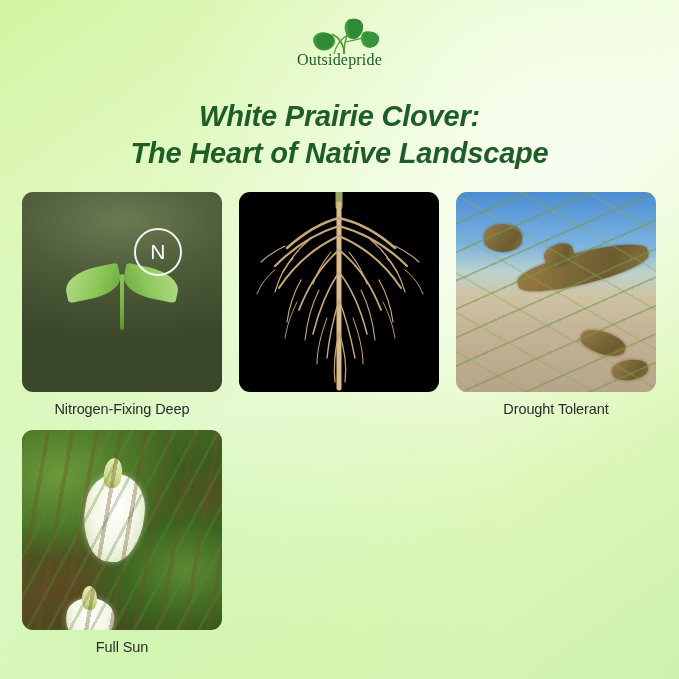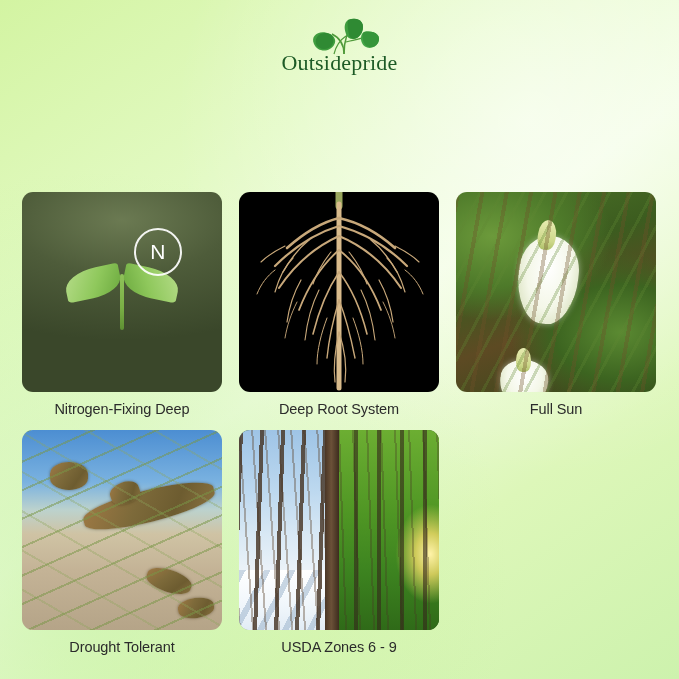--- a/index.html
+++ b/index.html
@@ -35,21 +35,21 @@
     align-items: center;
   }
   .logo-mark {
     height: 42px;
     width: 92px;
     margin-bottom: -4px;
     display: block;
   }
   .logo-word {
     font-family: "Liberation Serif", serif;
-    font-size: 22px;
+    font-size: 16px;
     letter-spacing: 0.2px;
     color: #1d5b26;
     line-height: 1;
   }
 
   
   .heading {
     position: absolute;
     top: 98px;
     left: 0;
@@ -323,20 +323,24 @@
       <path d="M54 6 C64 2 72 8 68 18 C64 27 56 26 55 21 C54 15 53 10 54 6 Z" fill="#2f8a33"></path>
       <path d="M70 18 C80 16 88 21 84 29 C80 36 70 35 68 29 C66 24 67 20 70 18 Z" fill="#45a648"></path>
       <path d="M70 18 C80 16 88 21 84 29 C80 35 72 34 70 29 C68 24 68 20 70 18 Z" fill="#36953a"></path>
       <path d="M36 20 C26 15 16 21 20 30 C24 39 36 38 40 31 C43 26 40 22 36 20 Z" fill="#3f9e3f"></path>
       <path d="M36 20 C28 17 20 22 22 30 C25 37 35 36 38 31 C41 26 39 22 36 20 Z" fill="#2f8a33"></path>
       <path d="M52 22 C46 26 42 32 40 40" stroke="#4f9a3a" stroke-width="1.2" fill="none"></path>
     </svg>
     <div class="logo-word">Outsidepride</div>
   </div>
 
+  <div class="heading">
+    <span class="line">White Prairie Clover:</span>
+    <span class="line">The Heart of Native Landscape</span>
+  </div>
 
   <div class="grid">
 
 
     <div class="cell">
       <div class="thumb ph-seedling">
         <div class="soil"></div>
         <div class="stem"></div>
         <div class="leaf-l"></div>
         <div class="leaf-r"></div>
@@ -379,49 +383,38 @@
             <path d="M166 78 C174 84 180 92 184 102" stroke-width="1"></path>
             <path d="M100 140 C96 158 94 174 96 190" stroke-width="1.2"></path>
             <path d="M100 140 C106 158 108 174 106 190" stroke-width="1.2"></path>
             <path d="M92 60 C84 70 78 80 74 92" stroke-width="1.1"></path>
             <path d="M110 60 C118 70 124 80 128 92" stroke-width="1.1"></path>
             <path d="M58 110 C52 122 48 134 46 146" stroke-width="0.9"></path>
             <path d="M144 110 C150 122 154 134 156 146" stroke-width="0.9"></path>
           </g>
         </svg>
       </div>
-      <div class="caption">Deep Root System</div>
-    </div>
-
-    <div class="cell">
-      <div class="thumb ph-sun">
-        <div class="bloom" style="left:31%;top:22%;width:60px;height:88px;transform:rotate(6deg);"></div>
-        <div class="bud-tip" style="left:41%;top:14%;width:18px;height:30px;transform:rotate(8deg);"></div>
-        <div class="bloom" style="left:22%;top:84%;width:48px;height:46px;transform:rotate(4deg);"></div>
-        <div class="bud-tip" style="left:30%;top:78%;width:15px;height:24px;"></div>
-      </div>
-      <div class="caption">Full Sun</div>
     </div>
 
     <div class="cell">
       <div class="thumb ph-drought">
         <div class="seedhead" style="left:30%;top:30%;width:134px;height:32px;transform:rotate(-14deg);"></div>
         <div class="seedhead" style="left:14%;top:16%;width:38px;height:28px;"></div>
         <div class="seedhead" style="left:44%;top:26%;width:30px;height:22px;transform:rotate(-20deg);"></div>
         <div class="seedhead" style="left:62%;top:70%;width:46px;height:22px;transform:rotate(18deg);"></div>
         <div class="seedhead" style="left:78%;top:84%;width:36px;height:20px;transform:rotate(-8deg);"></div>
       </div>
       <div class="caption">Drought Tolerant</div>
     </div>
 
     <div class="cell">
-      <div class="thumb ph-zones">
-        <div class="zone-winter">
-          <div class="snow-ground"></div>
-        </div>
-        <div class="zone-summer"></div>
-        <div class="big-trunk"></div>
+      <div class="thumb ph-sun">
+        <div class="bloom" style="left:31%;top:22%;width:60px;height:88px;transform:rotate(6deg);"></div>
+        <div class="bud-tip" style="left:41%;top:14%;width:18px;height:30px;transform:rotate(8deg);"></div>
+        <div class="bloom" style="left:22%;top:84%;width:48px;height:46px;transform:rotate(4deg);"></div>
+        <div class="bud-tip" style="left:30%;top:78%;width:15px;height:24px;"></div>
       </div>
-      <div class="caption">USDA Zones 6 - 9</div>
+      <div class="caption">Full Sun</div>
     </div>
+
 
   </div>
 </div>
 
 </body></html>

